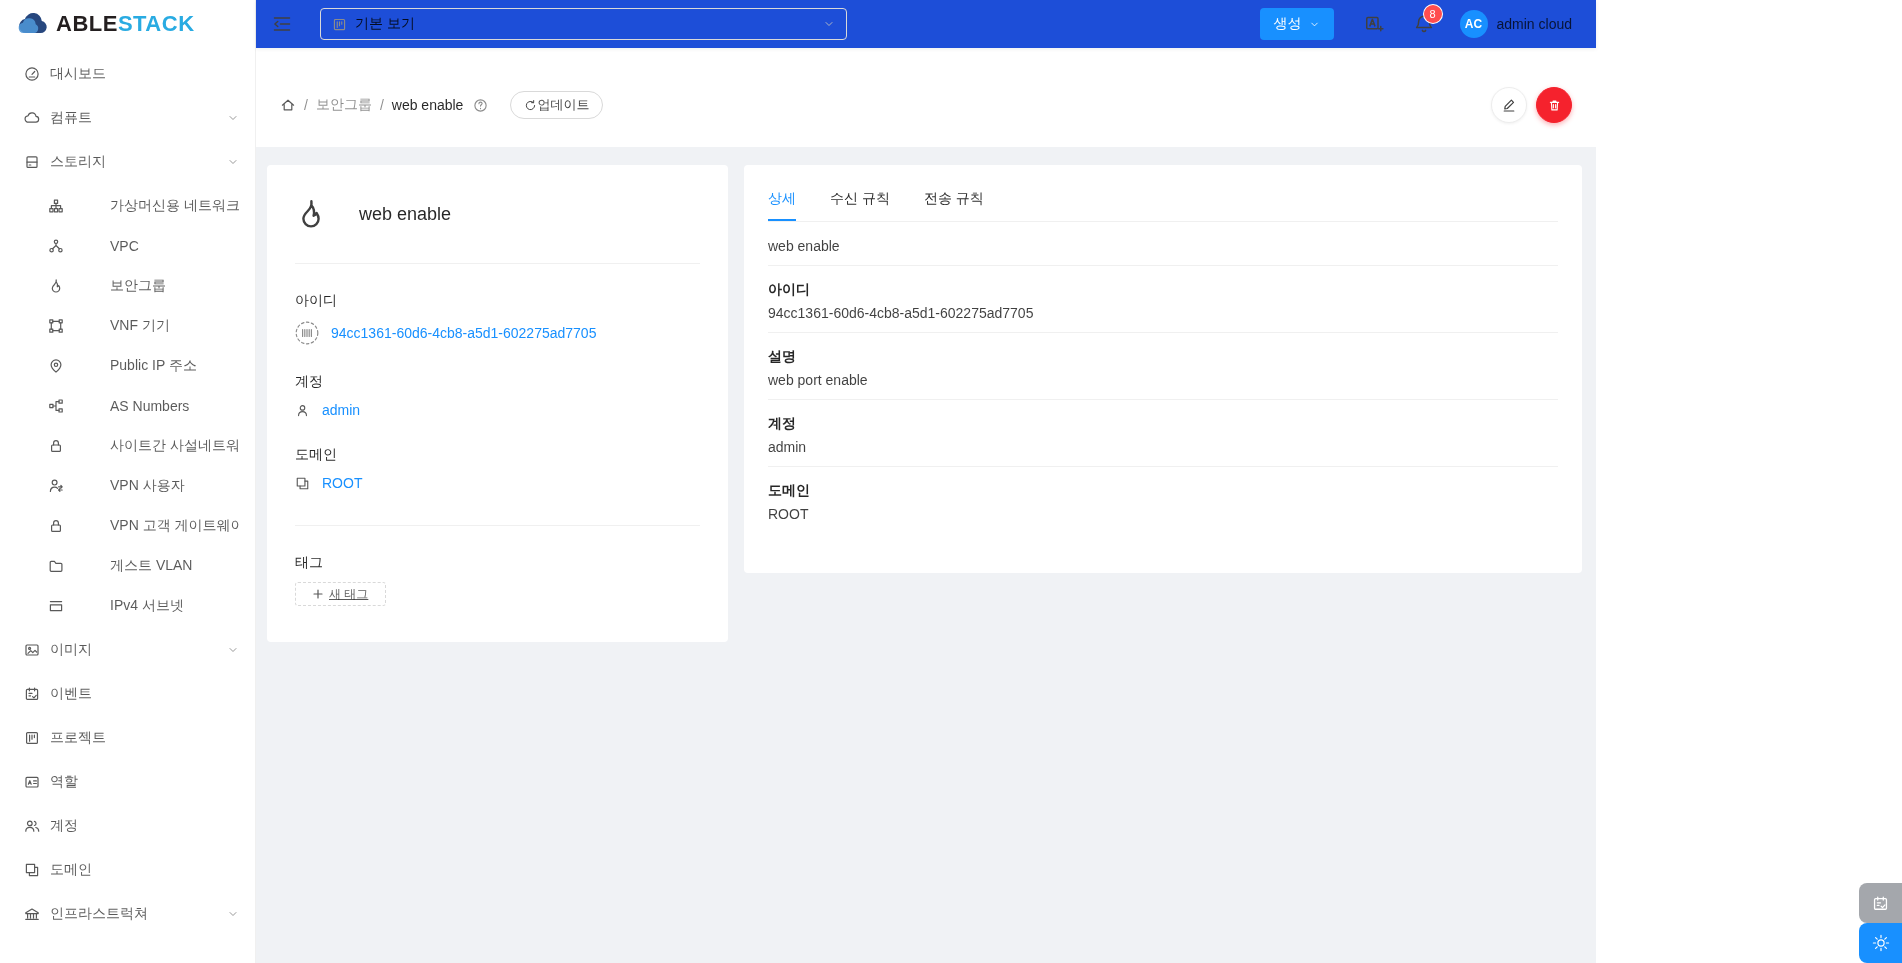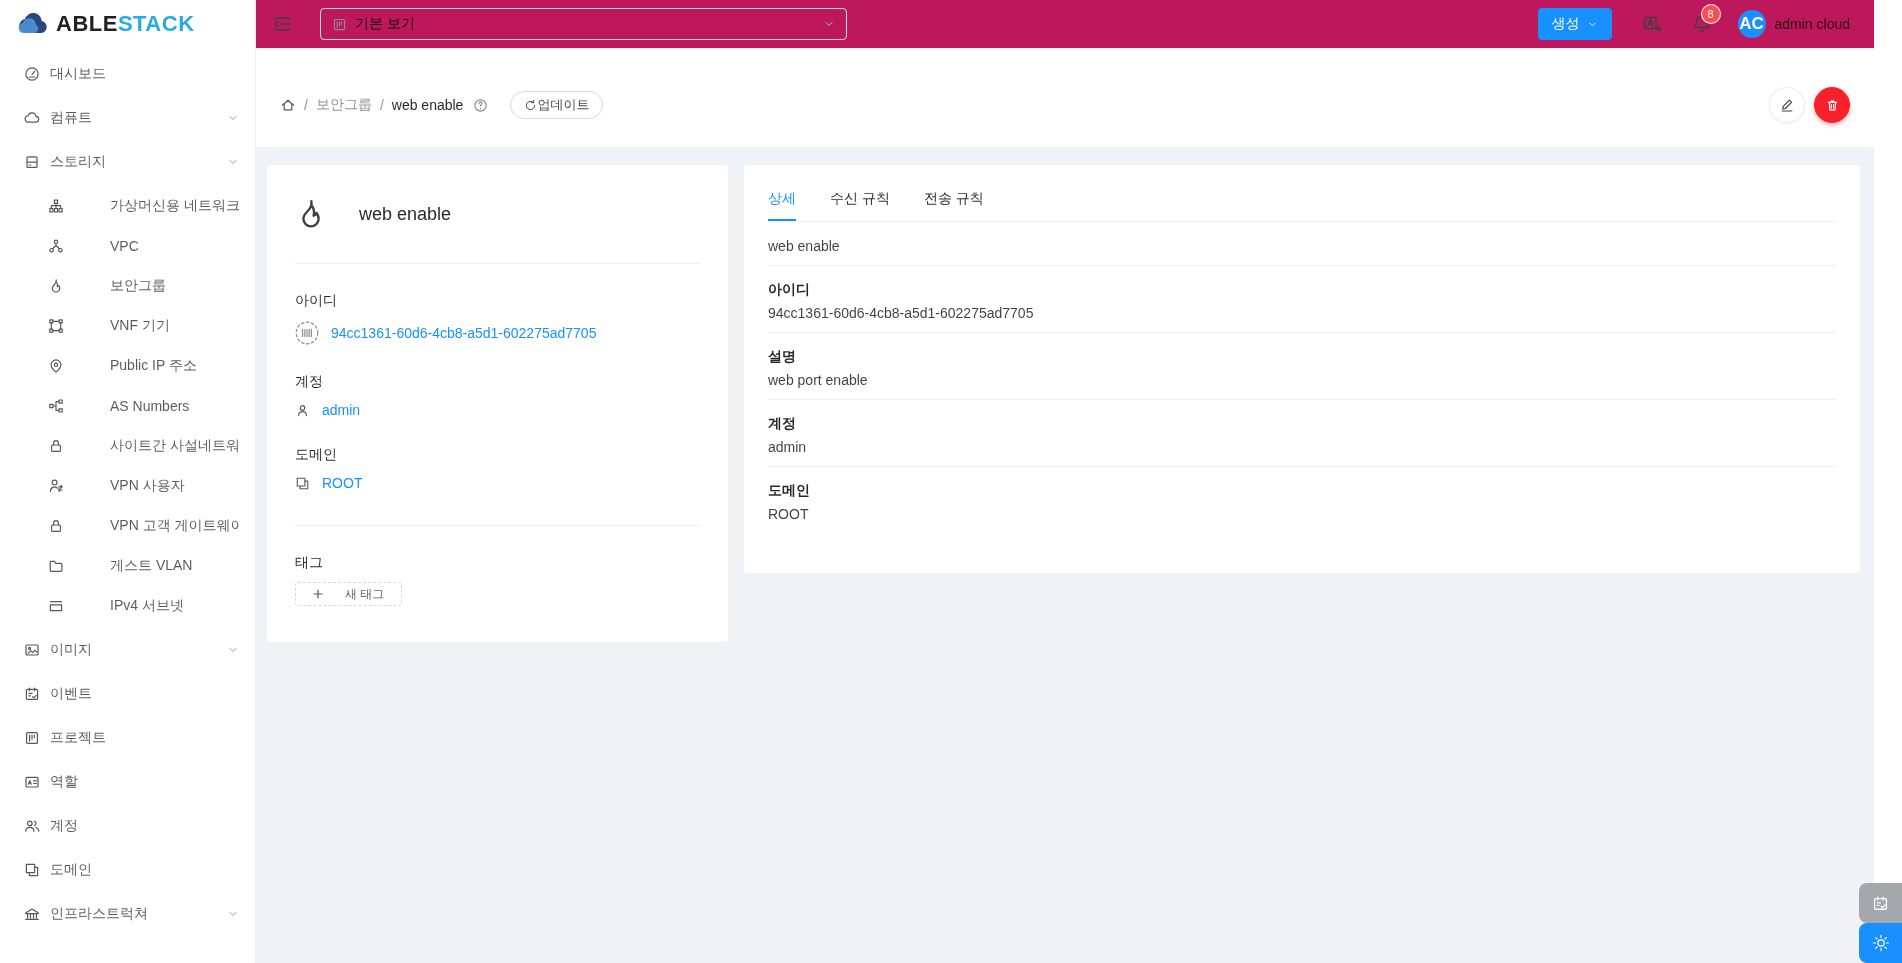--- a/index.html
+++ b/index.html
@@ -1,50 +1,50 @@
 <!DOCTYPE html>
 <html><head>
 <meta charset="utf-8">
 <style>
   * { margin:0; padding:0; box-sizing:border-box; }
   html,body { width:1902px; height:963px; overflow:hidden; }
   body { font-family:"Liberation Sans","DejaVu Sans",sans-serif; font-size:14px; color:rgba(0,0,0,.65); background:#fff; }
   svg { display:block; }
   .ic { stroke:currentColor; fill:none; stroke-width:1.2; stroke-linecap:round; stroke-linejoin:round; }
 
-  .app { display:flex; width:1874px; height:963px; }
+  .app { display:flex; width:1596px; height:963px; }
 
   
   .sidebar { width:256px; flex:0 0 256px; background:#fff; border-right:1px solid #f0f0f0; overflow:hidden; }
   .logo { height:48px; display:flex; align-items:center; padding-left:16px; gap:4px; }
   .logo-word { font-size:22px; font-weight:800; letter-spacing:.5px; }
   .logo-word .w1 { color:#241f20; }
   .logo-word .w2 { color:#29abe2; }
   .nav { list-style:none; padding-top:2px; }
   .nav li { display:flex; align-items:center; height:40px; padding:0 16px 0 24px; color:rgba(0,0,0,.65); cursor:pointer; }
   .nav li.top { margin:4px 0; }
   .nav li.sub { padding-left:48px;gap:36px; }
   .nav li .micon { width:16px; height:16px; margin-right:10px; flex:0 0 16px; color:#595959; }
   .nav li .mlabel { flex:1; white-space:nowrap; overflow:hidden; }
   .nav li .chev { width:12px; height:12px; color:#8c8c8c; }
 
   
   .main { flex:1; display:flex; flex-direction:column; min-width:0; }
-  .topbar { height:48px; background:#be185d; display:flex; align-items:center; box-shadow:0 1px 4px rgba(0,21,41,.08); position:relative; z-index:3; padding:0 24px 0 16px; }
+  .topbar { height:48px; background:#1d4ed8; display:flex; align-items:center; box-shadow:0 1px 4px rgba(0,21,41,.08); position:relative; z-index:3; padding:0 24px 0 16px; }
   .fold { width:20px; height:20px; color:#404040; margin-right:28px; cursor:pointer; }
   .proj-select { width:527px; height:32px; border:1px solid #d9d9d9; border-radius:4px; display:flex; align-items:center; padding:0 11px; gap:8px; color:rgba(0,0,0,.85); cursor:pointer; }
   .proj-select .picon { color:#8c8c8c; }
   .proj-select .pchev { margin-left:auto; color:#bfbfbf; }
   .topbar-right { margin-left:auto; display:flex; align-items:center; }
   .btn-create { height:32px; min-width:74px; background:#1890ff; color:#fff; border:none; border-radius:4px; font-size:14px; display:flex; align-items:center; justify-content:center; gap:7px; padding:0 12px; cursor:pointer; }
   .top-icon { width:20px; height:20px; color:#404040; cursor:pointer; }
   .translate-wrap { margin-left:30px; }
   .bell-wrap { position:relative; margin-left:30px; }
   .badge { position:absolute; top:-9px; left:10px; min-width:18px; height:18px; border-radius:9px; background:#ff4d4f; color:#fff; font-size:11px; display:flex; align-items:center; justify-content:center; padding:0 4px; box-shadow:0 0 0 1px #fff; }
-  .avatar { width:28px; height:28px; border-radius:50%; background:#1890ff; color:#fff; font-size:17px; font-weight:700; display:flex; align-items:center; justify-content:center; margin-left:26px; cursor:pointer; }
+  .avatar { width:28px; height:28px; border-radius:50%; background:#1890ff; color:#fff; font-size:12px; font-weight:700; display:flex; align-items:center; justify-content:center; margin-left:26px; cursor:pointer; }
   .username { margin-left:9px; color:rgba(0,0,0,.75); cursor:pointer; }
 
   
   .pagebar { height:99px; background:#fff; padding:39px 24px 0 24px; display:flex; align-items:flex-start; }
   .crumbs { display:flex; align-items:center; height:36px; gap:8px; }
   .crumb-home { width:16px; height:16px; color:#595959; cursor:pointer; }
   .crumb-sep { color:rgba(0,0,0,.45); }
   .crumb-link { color:rgba(0,0,0,.45); cursor:pointer; }
   .crumb-cur { color:rgba(0,0,0,.85); }
   .qicon { width:15px; height:15px; color:#8c8c8c; margin-left:2px; cursor:pointer; }
@@ -61,21 +61,21 @@
   .sum-head { display:flex; align-items:center; gap:32px; margin-top:4px; }
   .sum-fire { width:32px; height:42px; color:#404040; }
   .sum-title { font-size:18px; font-weight:500; color:rgba(0,0,0,.85); }
   .hr { border:none; border-top:1px solid #f0f0f0; margin-top:28px; }
   .f-label { margin-top:28px; font-weight:500; color:rgba(0,0,0,.85); }
   .f-row { display:flex; align-items:center; gap:12px; margin-top:11px; }
   .f-link { color:#1890ff; text-decoration:none; cursor:pointer; }
   .barcode { width:24px; height:24px; color:#8c8c8c; }
   .f-ic { width:15px; height:15px; color:#595959; }
   .tags-label { margin-top:28px; font-weight:500; color:rgba(0,0,0,.85); }
-  .btn-addtag { margin-top:10px; display:inline-flex; align-items:center; gap:22px; border:1px dashed #d9d9d9; background:#fff; border-radius:3px; height:24px; padding:0 17px; font-size:12px; color:rgba(0,0,0,.65); cursor:pointer; }
+  .btn-addtag { margin-top:10px; display:inline-flex; align-items:center; gap:6px; border:1px dashed #d9d9d9; background:#fff; border-radius:3px; height:24px; padding:0 17px; font-size:12px; color:rgba(0,0,0,.65); cursor:pointer;text-decoration:underline; }
   .btn-addtag .pic { width:10px; height:10px; color:#595959; }
 
   .panel-right { flex:1; min-height:406px; padding:0 24px 40px 24px; }
   .tabs { display:flex; gap:34px; padding-top:13px; border-bottom:1px solid #f0f0f0; }
   .tab { padding:12px 0 11px 0; color:rgba(0,0,0,.85); cursor:pointer; border-bottom:2px solid transparent; }
   .tab.active { color:#1890ff; border-bottom-color:#1890ff; }
   .drow { padding:10px 0 9px 0; border-bottom:1px solid #f0f0f0; }
   .drow:last-child { border-bottom:none; }
   .d-label { font-weight:700; color:rgba(0,0,0,.85); line-height:20px; margin-top:3px; }
   .d-value { color:rgba(0,0,0,.75); line-height:20px; margin-top:4px; }

